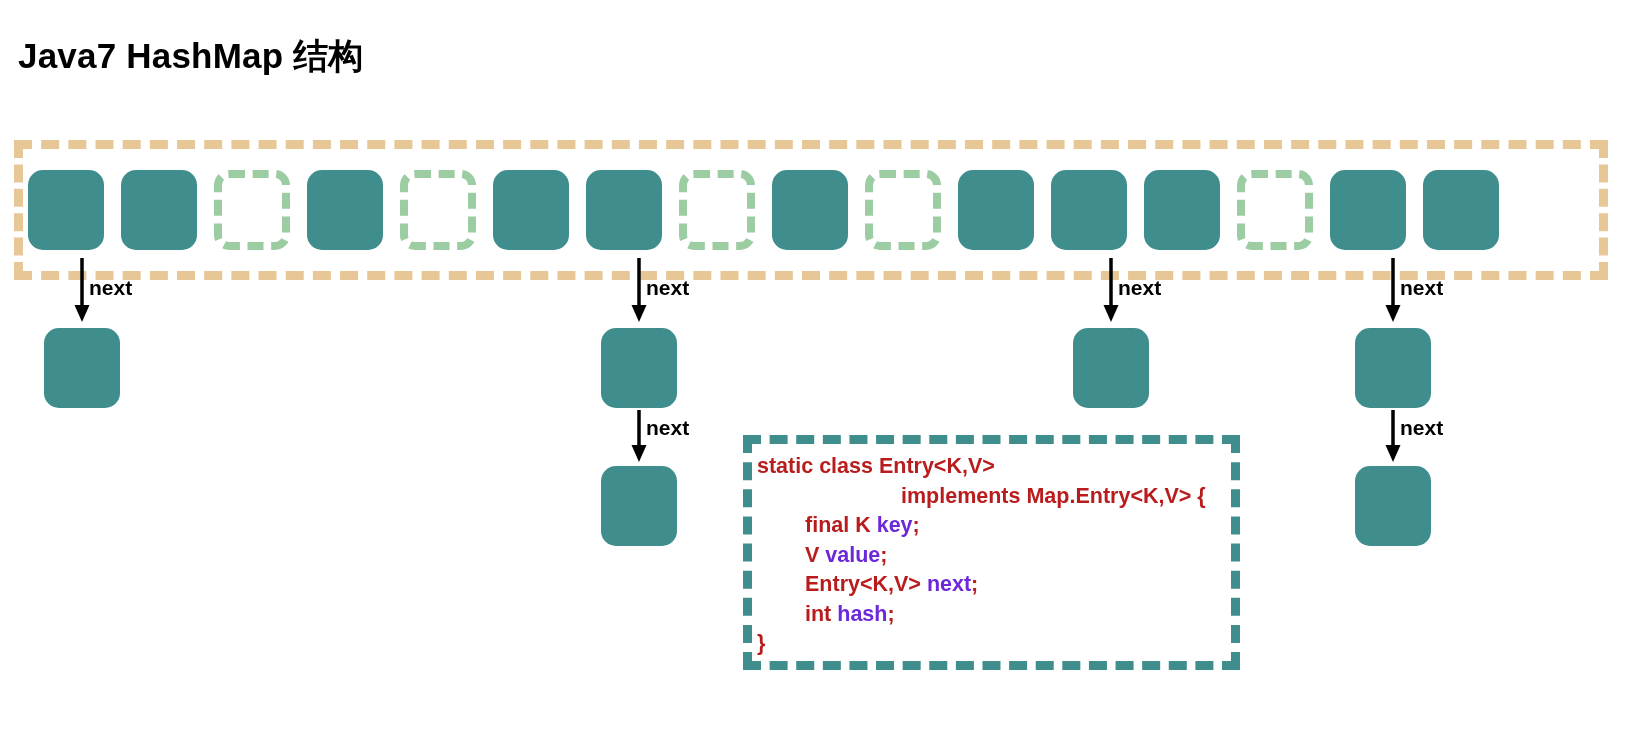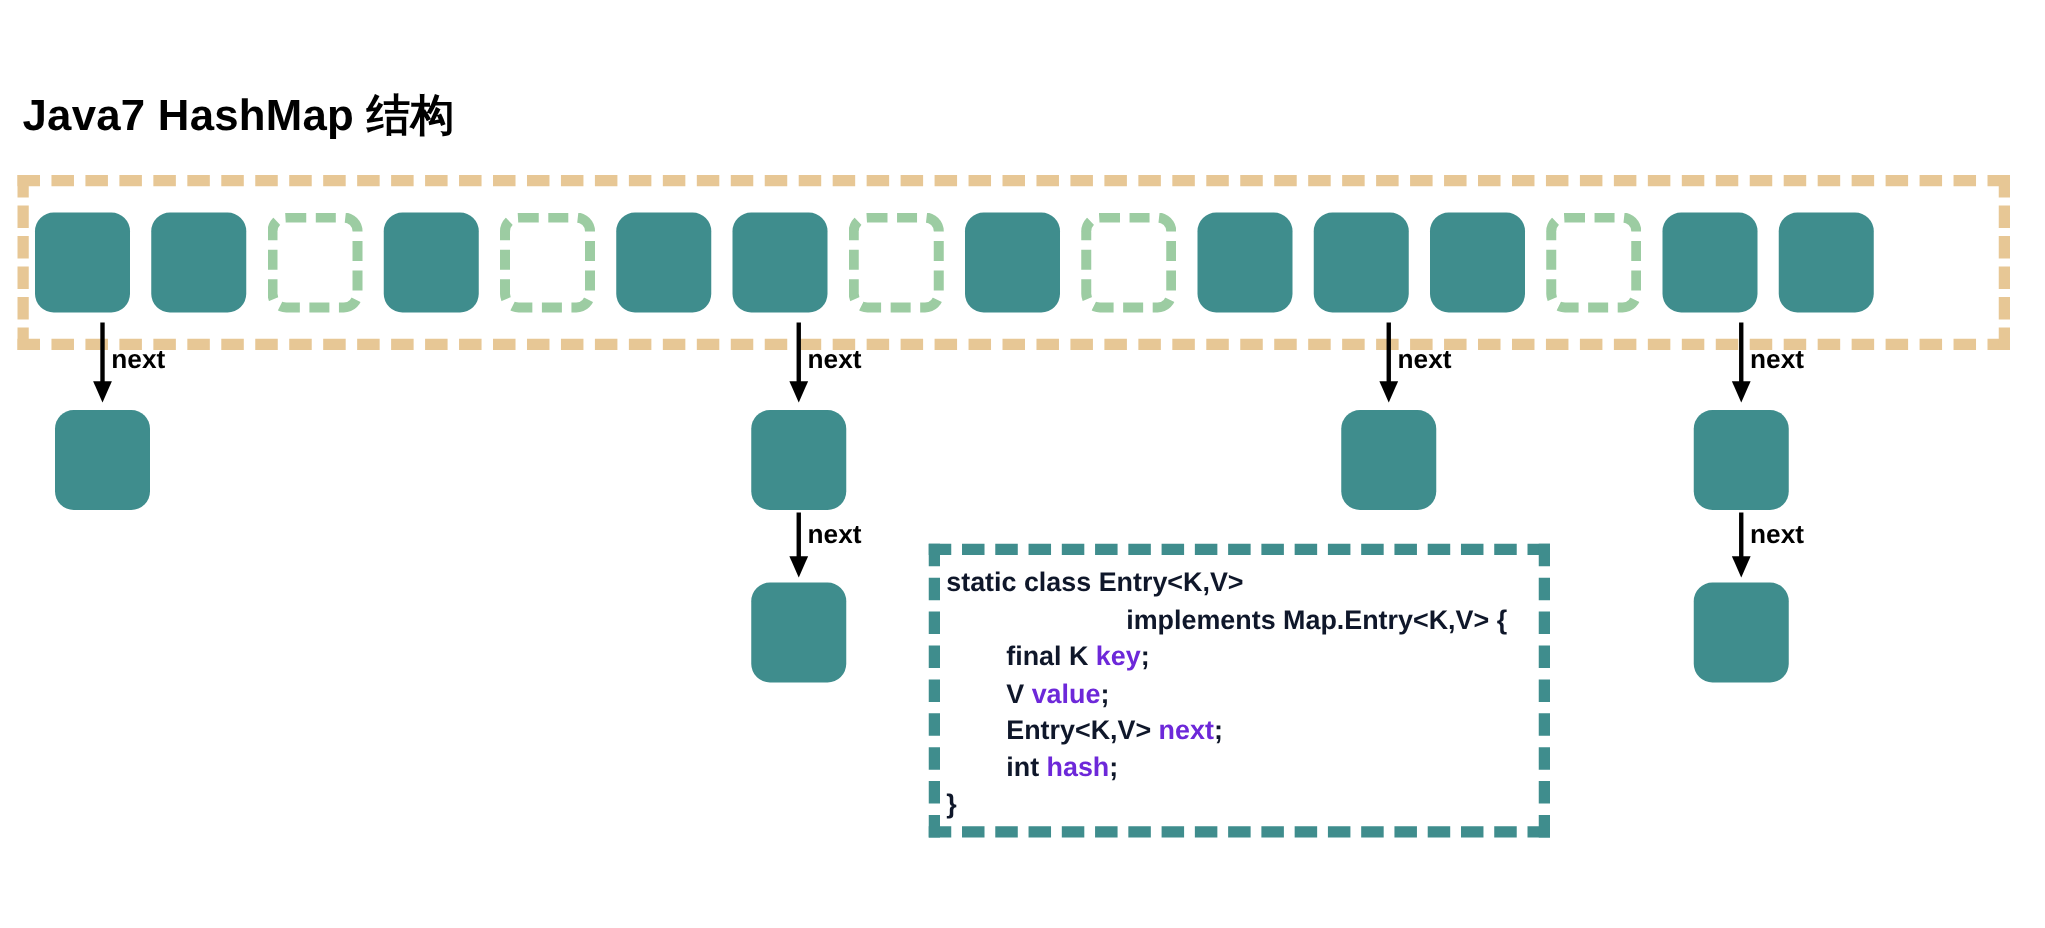--- a/index.html
+++ b/index.html
@@ -22,21 +22,20 @@
   
   #page-title {
     position: absolute;
     left: 18px;
     top: 33px;
     font-size: 35px;
     font-weight: bold;
     color: #000000;
     letter-spacing: 0.2px;
     white-space: nowrap;
-    margin-top: 36px;
   }
 
   
   #array-container {
     position: absolute;
     left: 14px;
     top: 140px;
     width: 1594px;
     height: 140px;
     border: 9px dashed #e7c795;
@@ -111,21 +110,21 @@
     position: absolute;
     left: 757px;
     top: 452px;
     width: 500px;
     font-size: 21.5px;
     font-weight: bold;
     color: #000000;
     line-height: 29.5px;
     white-space: pre;
   }
-  #code-text .kw { color: #0f172a; }
+  #code-text .kw { color: #b91c1c; }
   #code-text .field { color: #6d28d9; }
 </style>
 </head>
 <body>
 
 <div id="canvas">
 
   <div id="page-title">Java7 HashMap 结构</div>
 
   <div id="array-container"></div>

